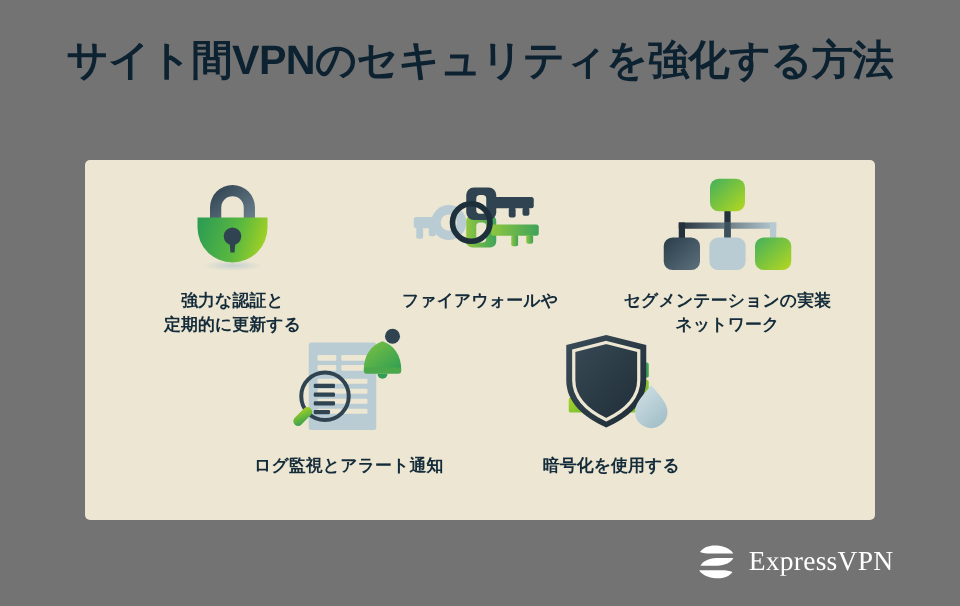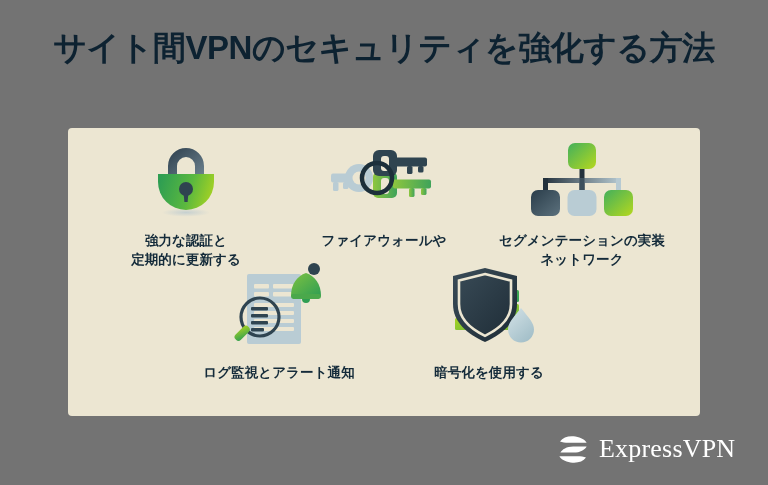--- a/index.html
+++ b/index.html
@@ -102,21 +102,21 @@
     gap: 9px;
   }
   .logo-mark {
     width: 34px;
     height: 34px;
     flex: 0 0 34px;
   }
   .logo-word {
     color: #ffffff;
     font-family: "Liberation Serif", "DejaVu Serif", serif;
-    font-size: 26px;
+    font-size: 22px;
     line-height: 26px;
     letter-spacing: 0.2px;
     white-space: nowrap;
   }
 </style>
 </head>
 <body>
 
 <div class="poster">
 

